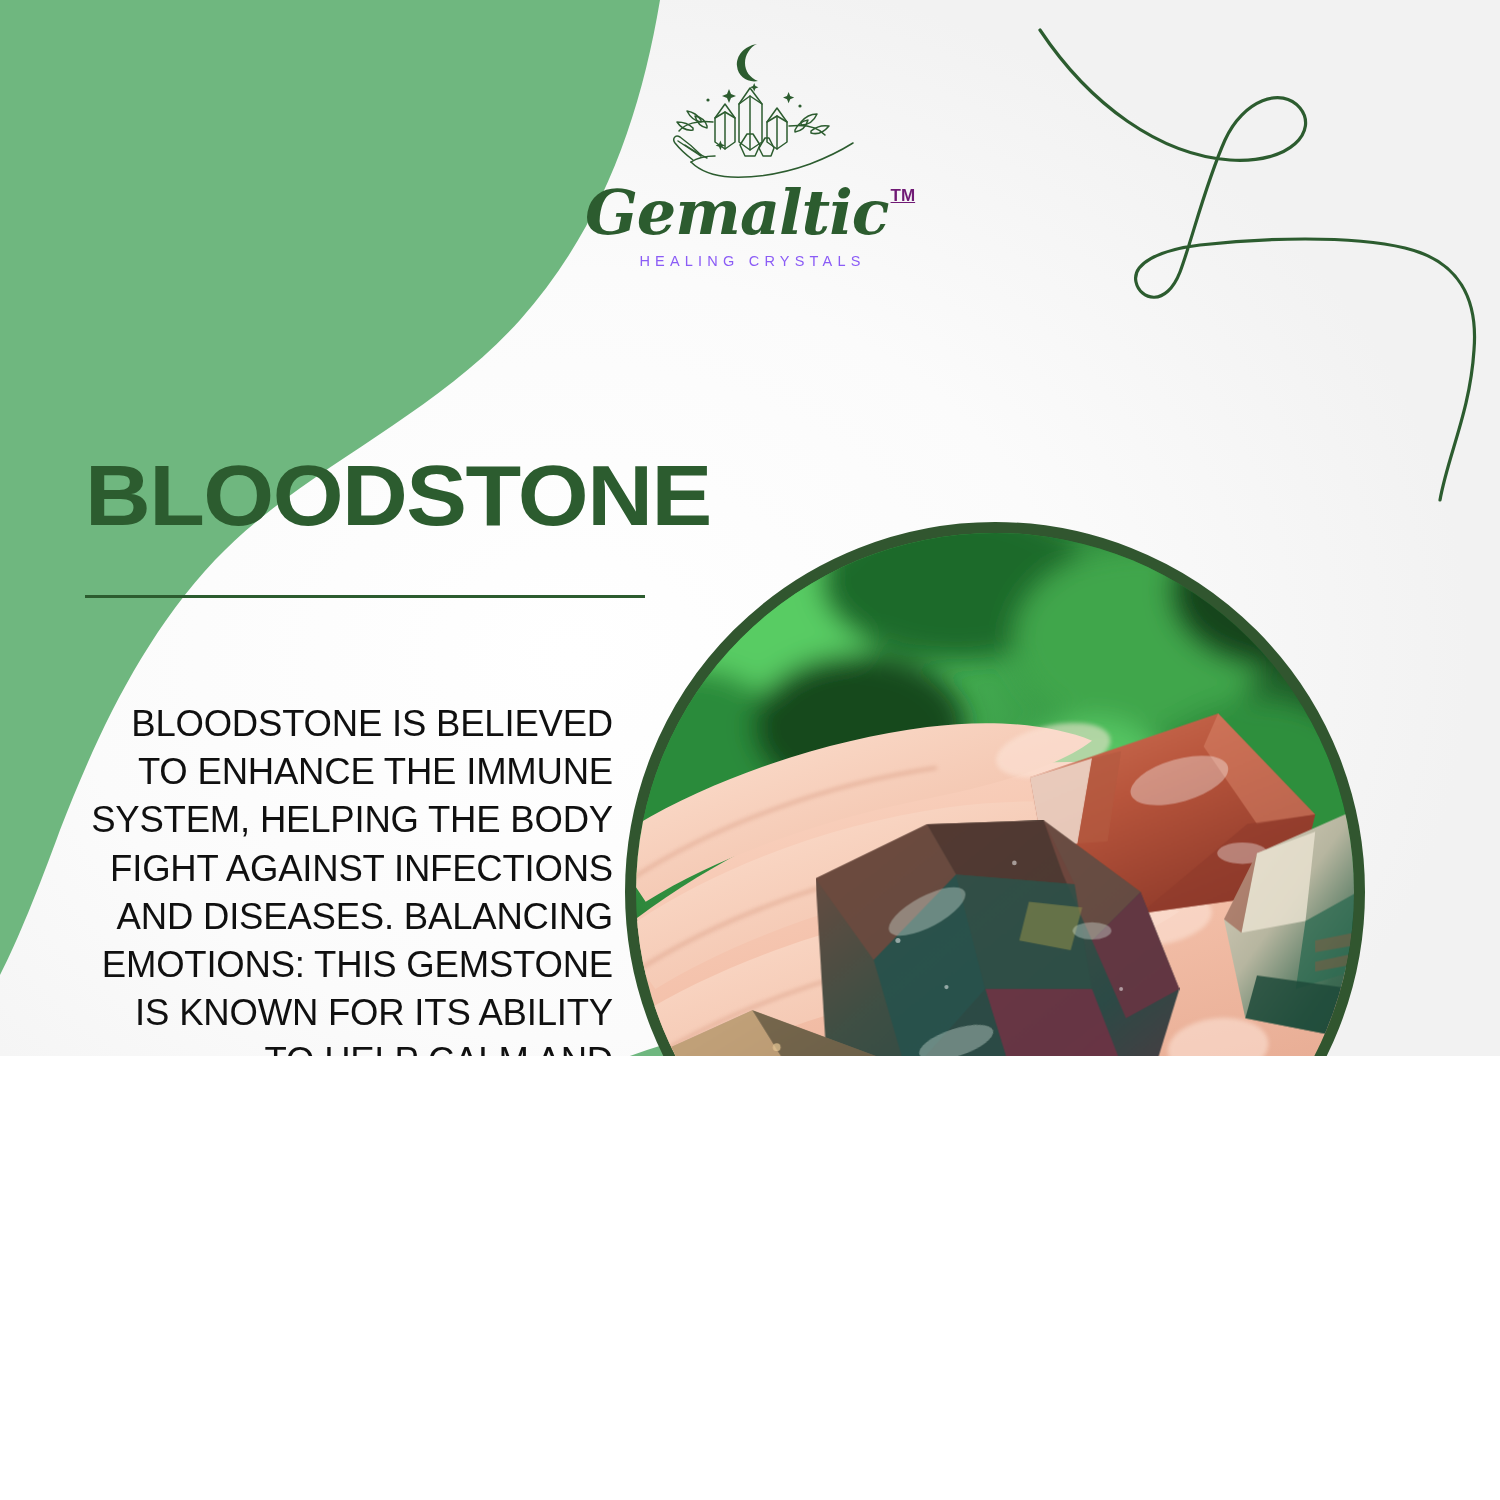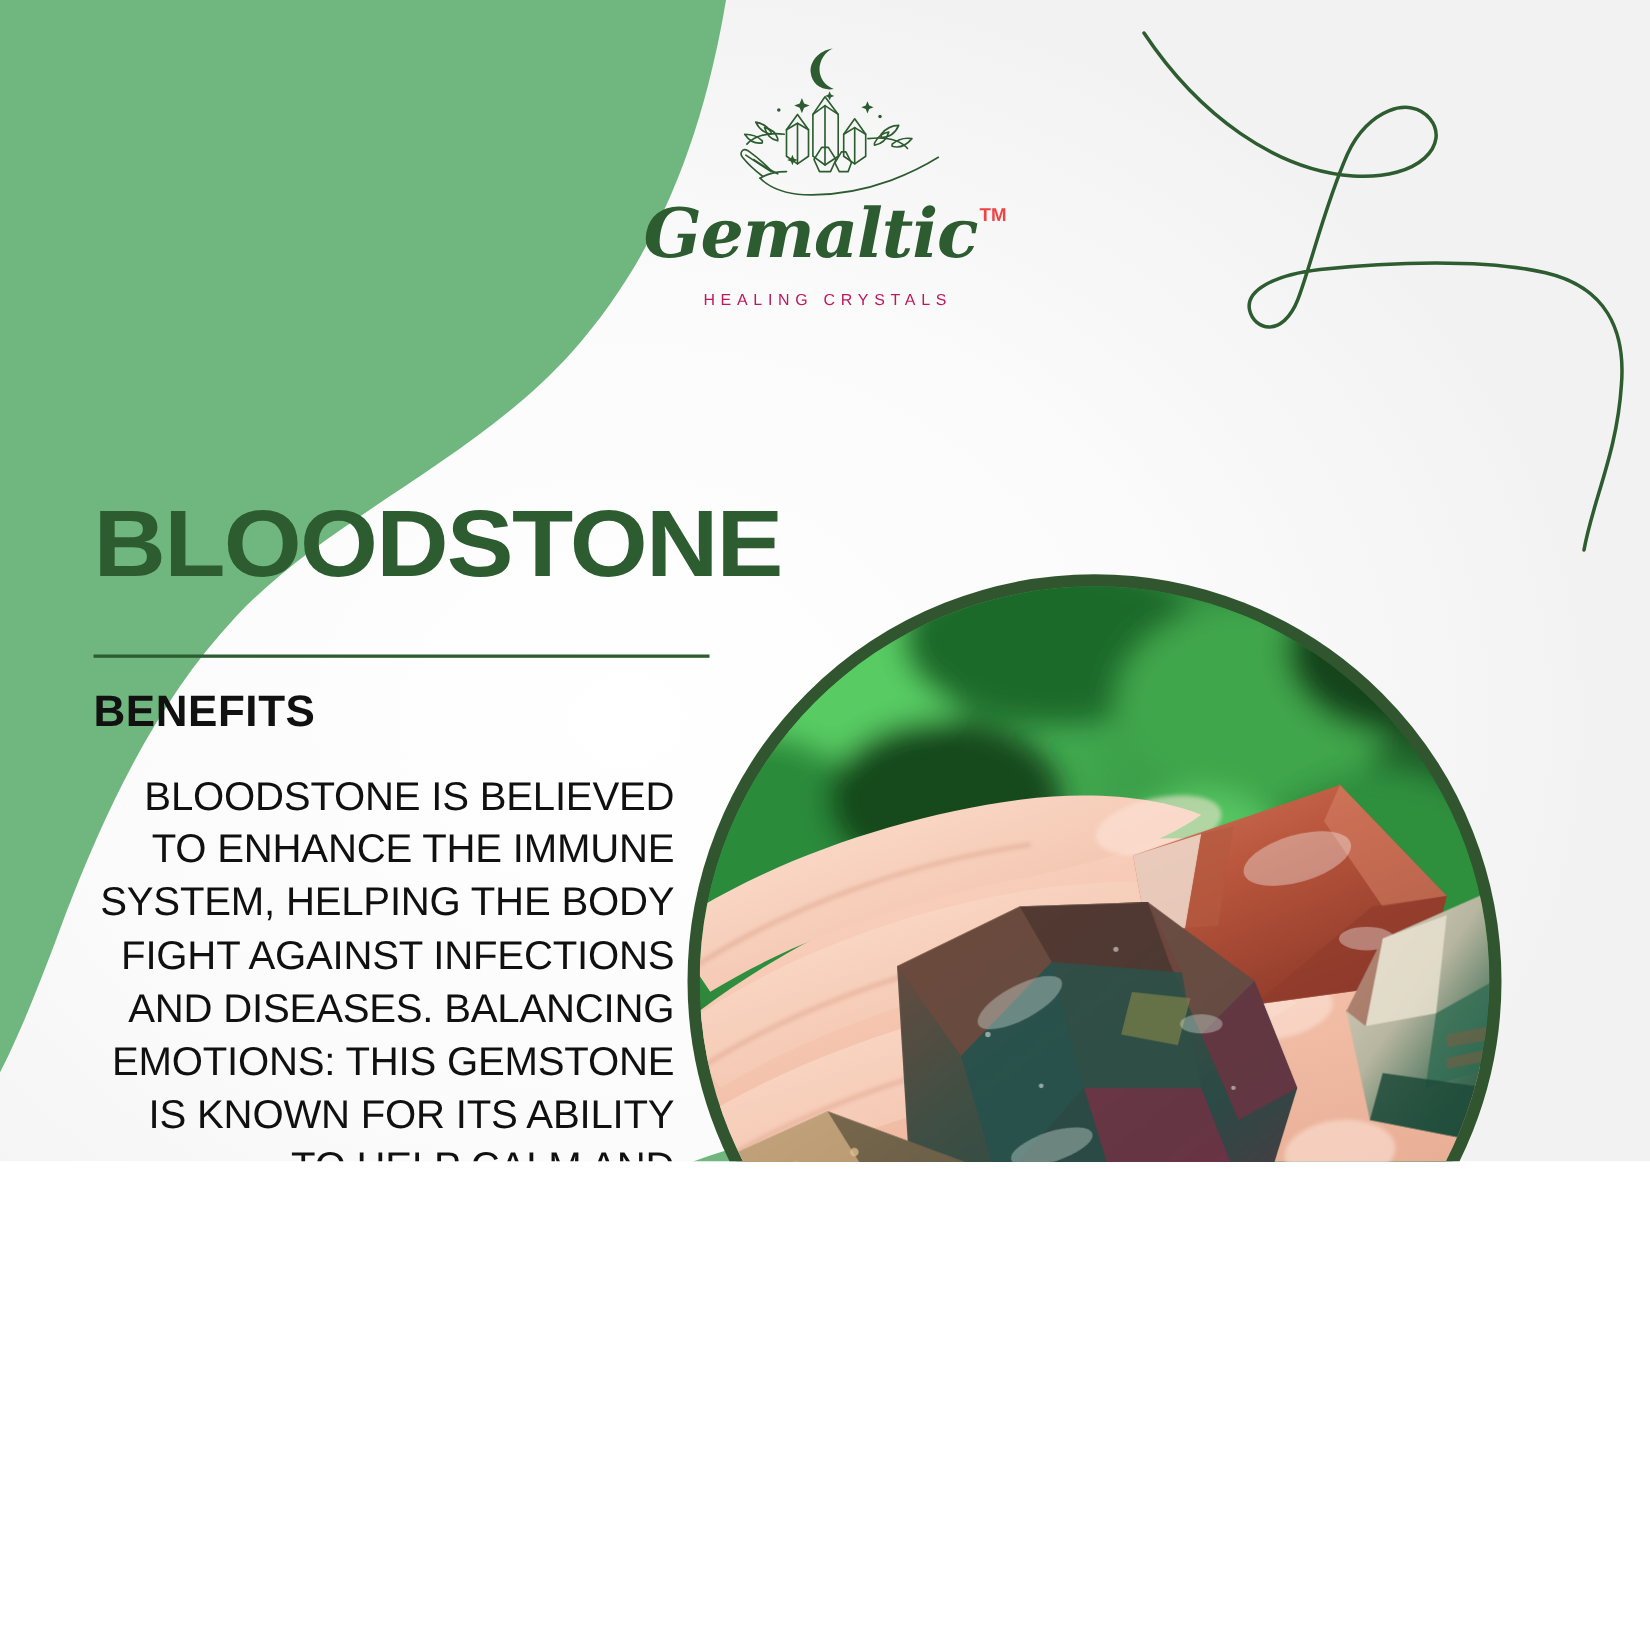--- a/index.html
+++ b/index.html
@@ -53,30 +53,31 @@
     font-weight: bold;
     font-size: 62px;
     line-height: 1;
     color: #2c5c2f;
     letter-spacing: -1px;
   }
   .logo-tm {
     font-family: "Liberation Sans", sans-serif;
     font-size: 17px;
     font-weight: bold;
-    color: #ef4444;
+    color: #701a75;
     margin-left: 2px;
     margin-top: 4px;
+    text-decoration: underline;
   }
   .logo-tagline {
     font-family: "Liberation Sans", sans-serif;
     font-size: 14.5px;
     letter-spacing: 5.2px;
-    color: #be185d;
-    margin-top: 21px;
+    color: #8b5cf6;
+    margin-top: 9px;
     text-indent: 5px;
   }
 
   
   .title {
     position: absolute;
     left: 85px;
     top: 452px;
     font-family: "Liberation Sans", sans-serif;
     font-weight: bold;
@@ -238,21 +239,20 @@
 
     <div class="logo-wordmark-wrap">
       <span class="logo-word">Gemaltic</span>
       <span class="logo-tm">TM</span>
     </div>
     <div class="logo-tagline">HEALING CRYSTALS</div>
   </div>
 
   <div class="title">BLOODSTONE</div>
   <div class="rule"></div>
-  <div class="subtitle">BENEFITS</div>
   <div class="body-copy">BLOODSTONE IS BELIEVED TO ENHANCE THE IMMUNE SYSTEM, HELPING THE BODY FIGHT AGAINST INFECTIONS AND DISEASES. BALANCING EMOTIONS: THIS GEMSTONE IS KNOWN FOR ITS ABILITY TO HELP CALM AND STABILIZE EMOTIONS. IT CAN PROMOTE SELF-CONFIDENCE, REDUCE STRESS, AND BRING ABOUT A SENSE OF INNER PEACE.</div>
 
   <div class="photo-circle">
     <svg class="photo-svg" viewBox="0 0 740 740" preserveAspectRatio="xMidYMid slice">
       <defs>
         <radialGradient id="leafA" cx="30%" cy="20%" r="70%">
           <stop offset="0%" stop-color="#4fbe5c"></stop>
           <stop offset="60%" stop-color="#2f8b3d"></stop>
           <stop offset="100%" stop-color="#17471f"></stop>
         </radialGradient>

